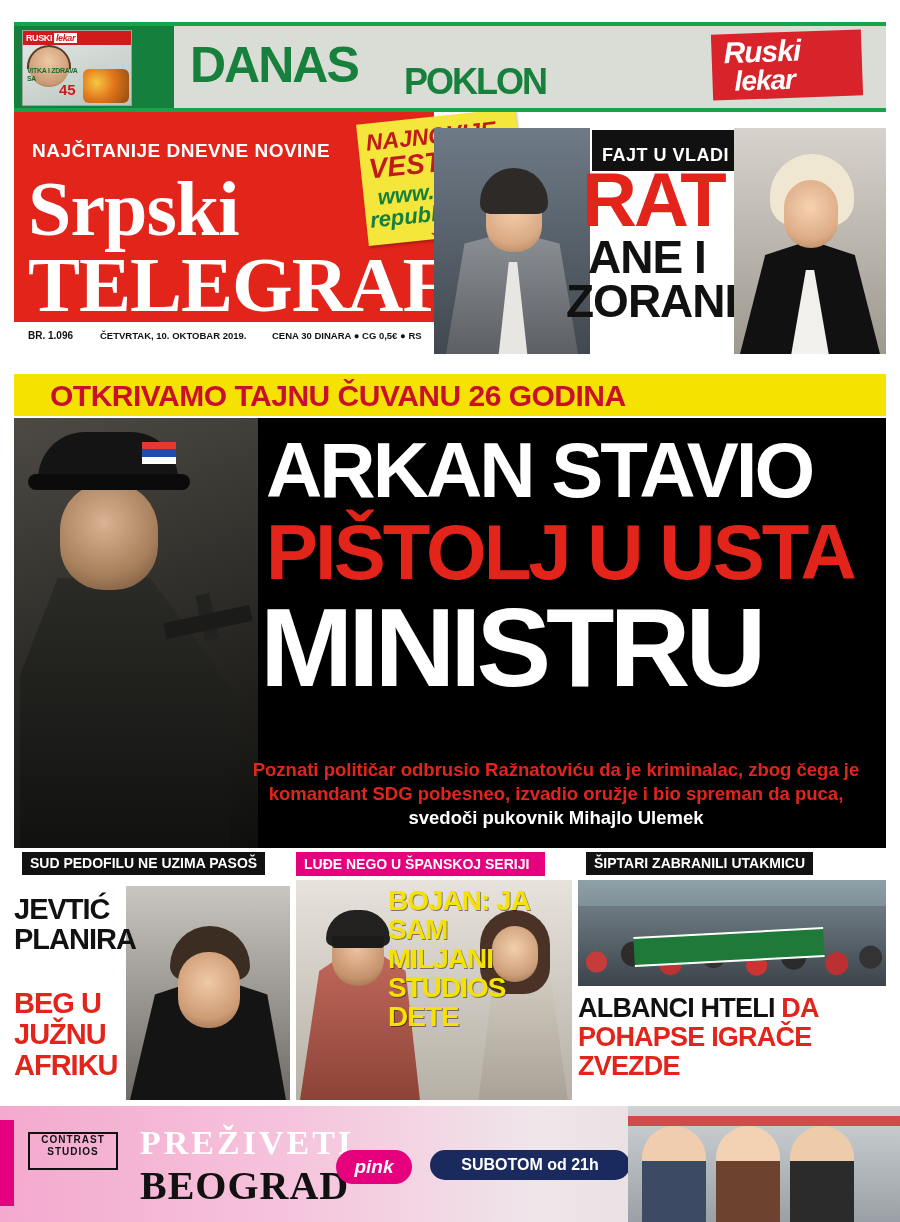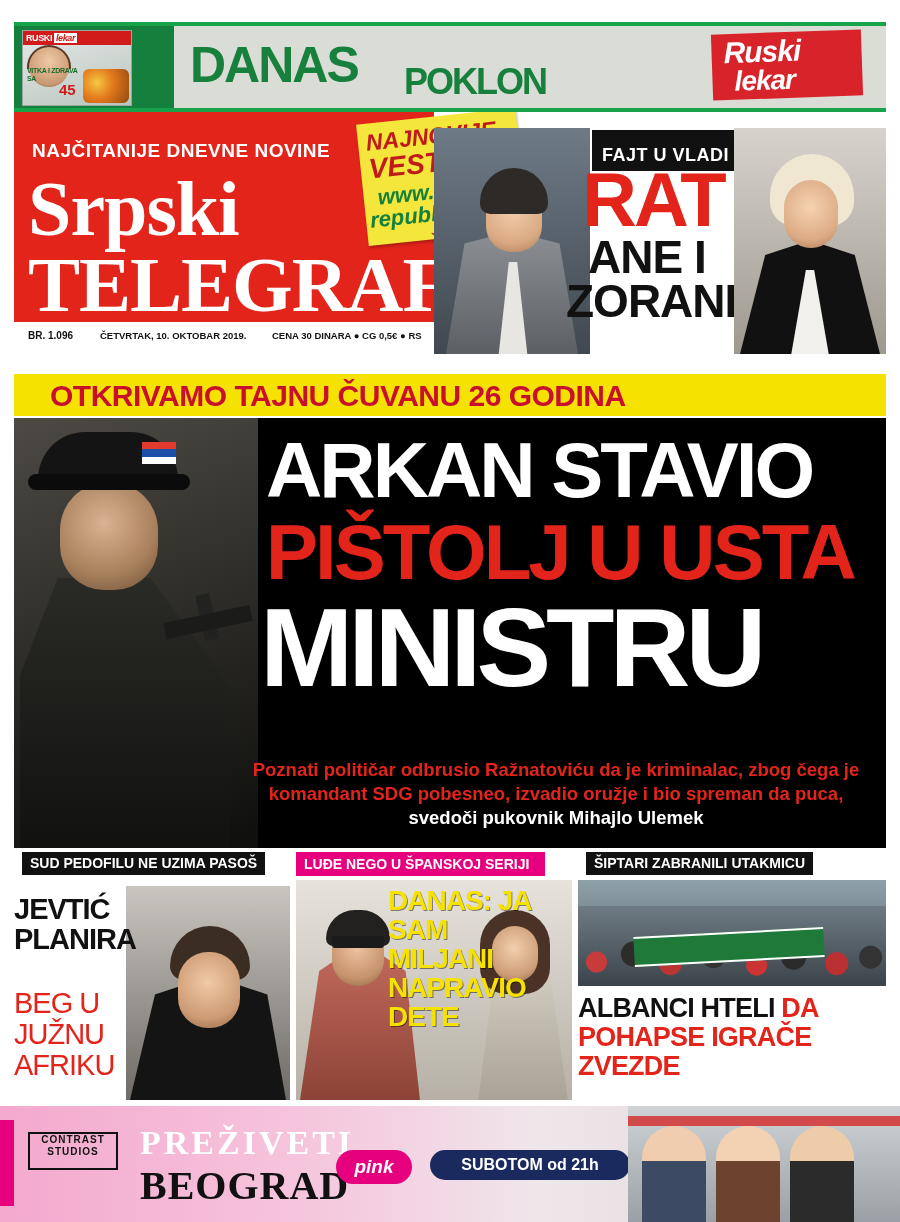--- a/index.html
+++ b/index.html
@@ -323,21 +323,21 @@
   .s1-photo .hair {
     position:absolute; left: 44px; top: 40px; width: 80px; height: 54px;
     border-radius: 40px 40px 14px 14px; background: #3b2d22;
   }
   .s1-title {
     position: absolute; left: 0; top: 42px; width: 124px;
     color: #111; font-size: 29px; font-weight: bold; line-height: 30px; letter-spacing: -1px;
   }
   .s1-title2 {
     position: absolute; left: 0; top: 136px; width: 124px;
-    color: #e2241b; font-size: 29px; font-weight: normal; line-height: 31px; letter-spacing: -1px;
+    color: #e2241b; font-size: 29px; font-weight: bold; line-height: 31px; letter-spacing: -1px;
   }
 
   .s2-photo {
     position: absolute; left: 0; top: 28px; width: 276px; height: 220px; overflow: hidden;
     background: linear-gradient(180deg,#e7e3dc 0%, #b6b0a6 100%);
   }
   .s2-photo .man-body {
     position:absolute; left: 4px; bottom: 0; width: 120px; height: 150px;
     background: linear-gradient(180deg,#c0695b 0%, #8d4337 100%);
     clip-path: polygon(0 100%, 16% 14%, 42% 0, 62% 0, 88% 14%, 100% 100%);
@@ -554,21 +554,21 @@
       <div class="s2-photo">
         <div class="woman-body"></div>
         <div class="woman-hair"></div>
         <div class="woman-face"></div>
         <div class="man-body"></div>
         <div class="man-face"></div>
         <div class="man-hair"></div>
         <div class="man-glass"></div>
       </div>
       <div class="kicker-pink">LUĐE NEGO U ŠPANSKOJ SERIJI</div>
-      <div class="s2-title">DANAS: JA SAM MILJANI NAPRAVIO DETE</div>
+      <div class="s2-title">BOJAN: JA SAM MILJANI STUDIOS DETE</div>
     </div>
 
     <div class="story story-3">
       <div class="s3-photo">
         <div class="crowd"></div>
         <div class="banner"></div>
       </div>
       <div class="kicker-black">ŠIPTARI ZABRANILI UTAKMICU</div>
       <div class="s3-title">
         <span>ALBANCI HTELI</span>

